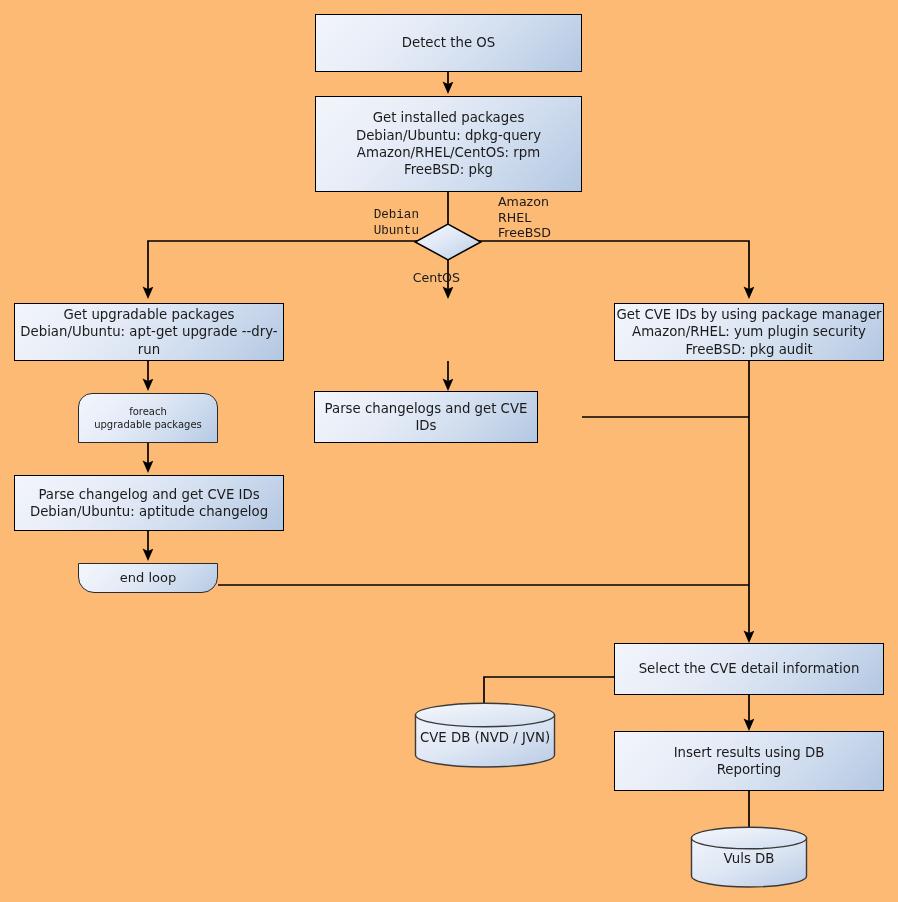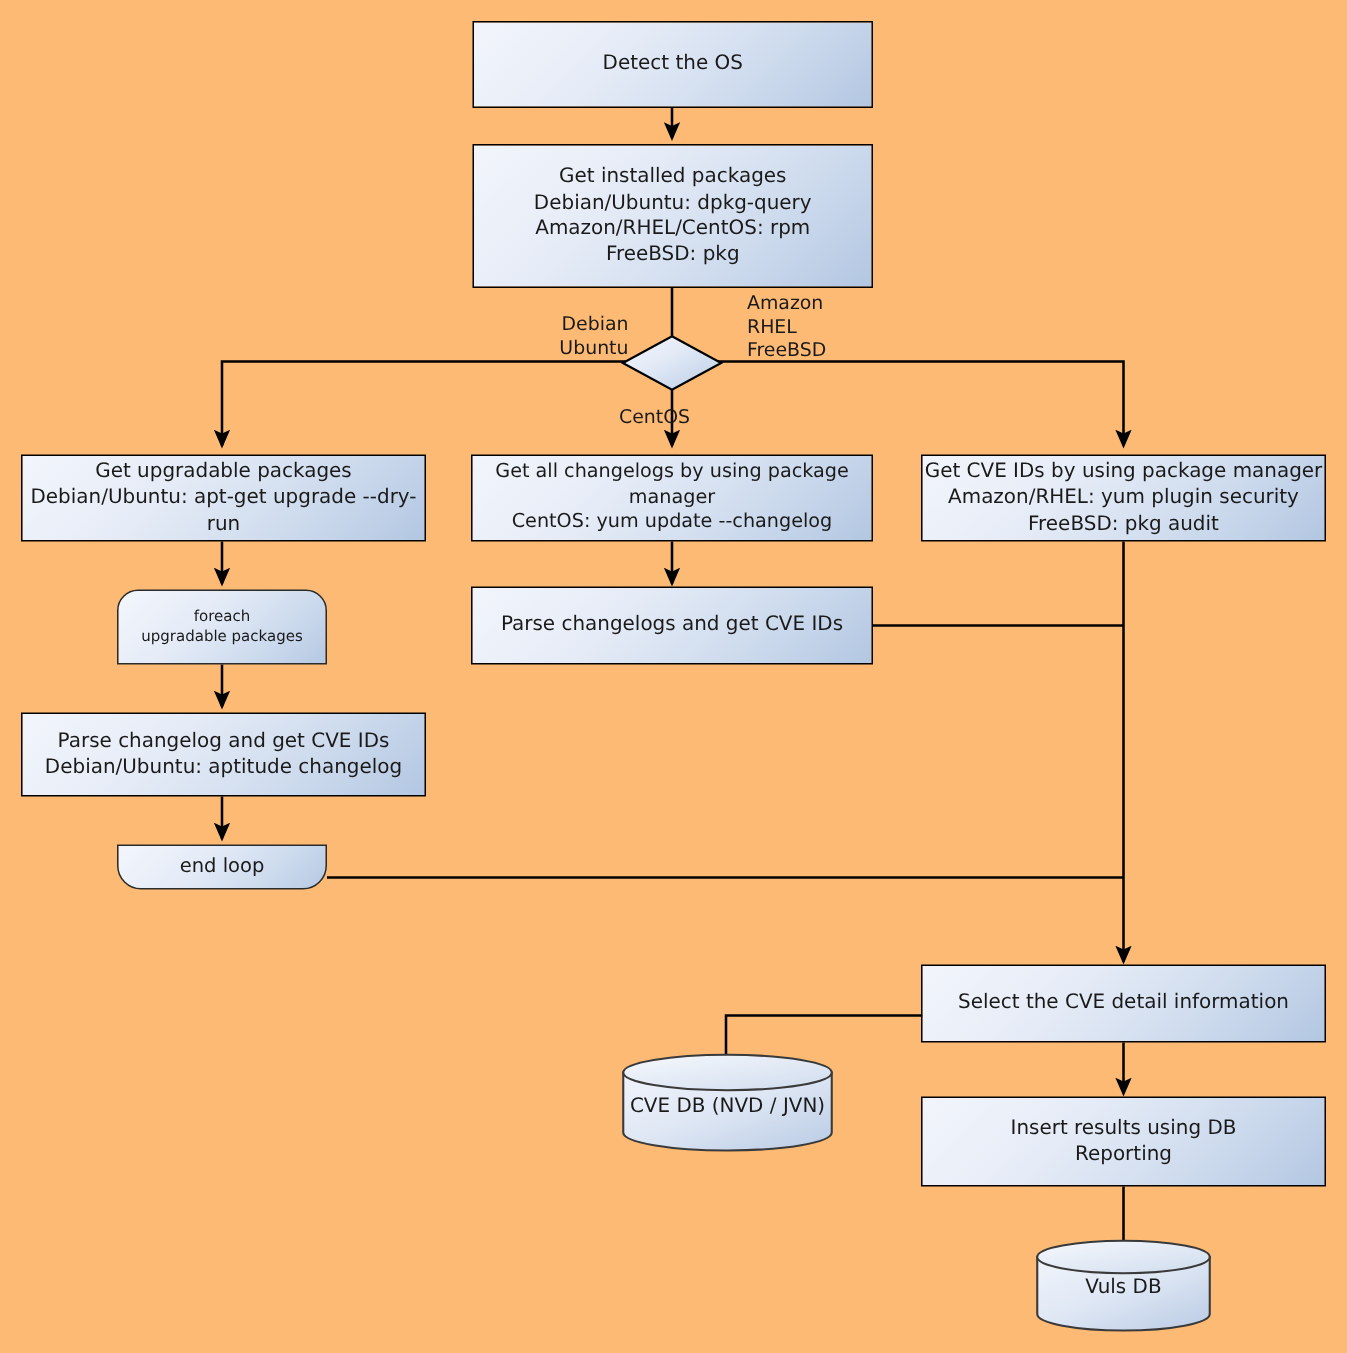--- a/index.html
+++ b/index.html
@@ -157,49 +157,45 @@
 Amazon/RHEL/CentOS: rpm
 FreeBSD: pkg</span>
   </div>
 
   <div class="diamond-wrap" style="left:414px; top:223px; width:68px; height:38px;">
     <svg class="diamond" viewBox="0 0 68 38" xmlns="http://www.w3.org/2000/svg">
       <polygon points="34,1.2 66.8,19 34,36.8 1.2,19" fill="url(#nodeGrad)" stroke="#000000" stroke-width="1.5"></polygon>
     </svg>
   </div>
 
-  <div class="edge-label" style="left:347px; top:208px; width:72px; text-align:right;">Debian
+  <div class="edge-label" style="left:347px; top:208px; width:72px; text-align:right;font-family:Liberation Mono, monospace;">Debian
 Ubuntu</div>
   <div class="edge-label" style="left:498px; top:194px; width:80px; text-align:left;">Amazon
 RHEL
 FreeBSD</div>
   <div class="edge-label" style="left:392px; top:270px; width:68px; text-align:right;">CentOS</div>
 
   <div class="node proc" style="left:14px; top:303px; width:270px; height:58px;">
     <span>Get upgradable packages
 Debian/Ubuntu: apt-get upgrade --dry-run</span>
   </div>
 
-  <div class="node proc" style="left:314px; top:303px; width:268px; height:58px; font-size:12.8px;">
-    <span>Get all changelogs by using package manager
-CentOS: yum update --changelog</span>
-  </div>
 
   <div class="node proc" style="left:614px; top:303px; width:270px; height:58px;">
     <span>Get CVE IDs by using package manager
 Amazon/RHEL: yum plugin security
 FreeBSD: pkg audit</span>
   </div>
 
   <div class="node loop-start" style="left:78px; top:393px; width:140px; height:50px;">
     <span>foreach
 upgradable  packages</span>
   </div>
 
-  <div class="node proc" style="left:314px; top:391px; width:268px; height:52px;">
+  <div class="node proc" style="left:314px; top:391px; width:224px; height:52px;">
     <span>Parse changelogs and get CVE IDs</span>
   </div>
 
   <div class="node proc" style="left:14px; top:475px; width:270px; height:56px;">
     <span>Parse changelog and get  CVE IDs
 Debian/Ubuntu: aptitude changelog</span>
   </div>
 
   <div class="node loop-end" style="left:78px; top:563px; width:140px; height:30px;">
     <span>end loop</span>

